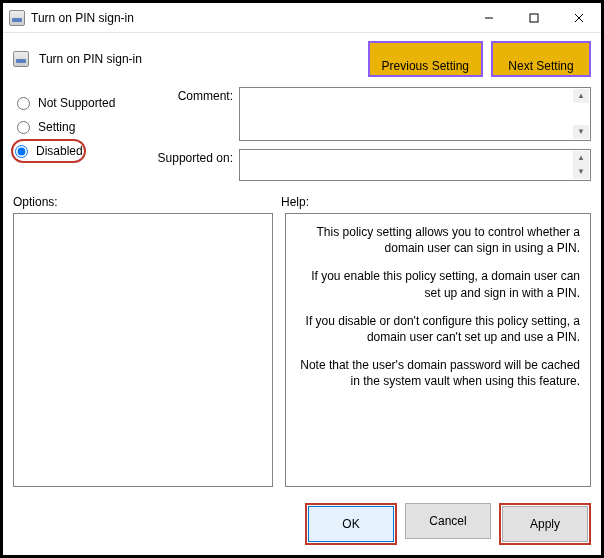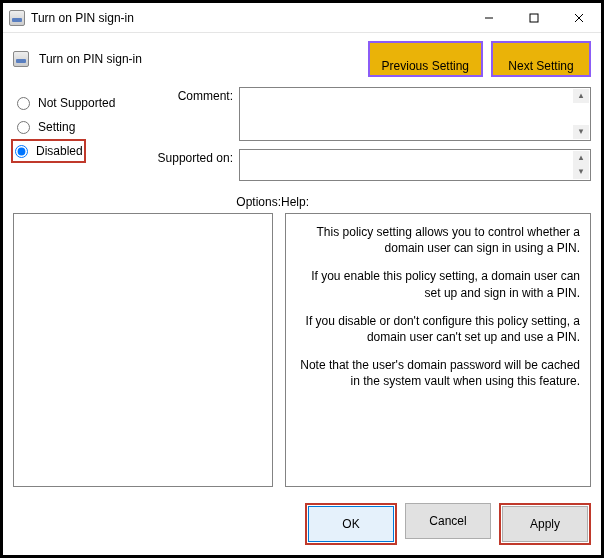--- a/index.html
+++ b/index.html
@@ -59,21 +59,21 @@
   }
   .radio-line {
     display: flex; align-items: center;
     height: 24px;
     gap: 4px;
     padding-left: 4px;
   }
   .radio-line input { margin: 0 4px 0 0; }
   .radios .hl {
     border: 2px solid #c0392b;
-    border-radius: 0;
+    border-radius: 12px;
     margin-left: -2px;
     width: 75px;
     padding-left: 2px;
   }
   .fields-col {
     flex: 1;
     display: flex;
     flex-direction: column;
     gap: 8px;
   }
@@ -89,21 +89,21 @@
     line-height: 1.3;
   }
   .comment-box { height: 54px; }
   .supported-box { height: 32px; }
   .scroll-arrows {
     position: absolute; right: 1px; top: 1px; bottom: 1px;
     width: 16px; display: flex; flex-direction: column; justify-content: space-between;
   }
   .sa { height: 14px; background: #f0f0f0; display:flex; align-items:center; justify-content:center; color:#666; font-size:9px; }
   
-  .labels-row { display: flex; padding: 14px 10px 4px; text-align: right; }
+  .labels-row { display: flex; padding: 14px 10px 4px; }
   .labels-row .left { width: 268px; }
   .panes {
     flex: 1;
     display: flex;
     gap: 12px;
     padding: 0 10px 8px;
     min-height: 0;
   }
   .pane {
     border: 1px solid #838383;

